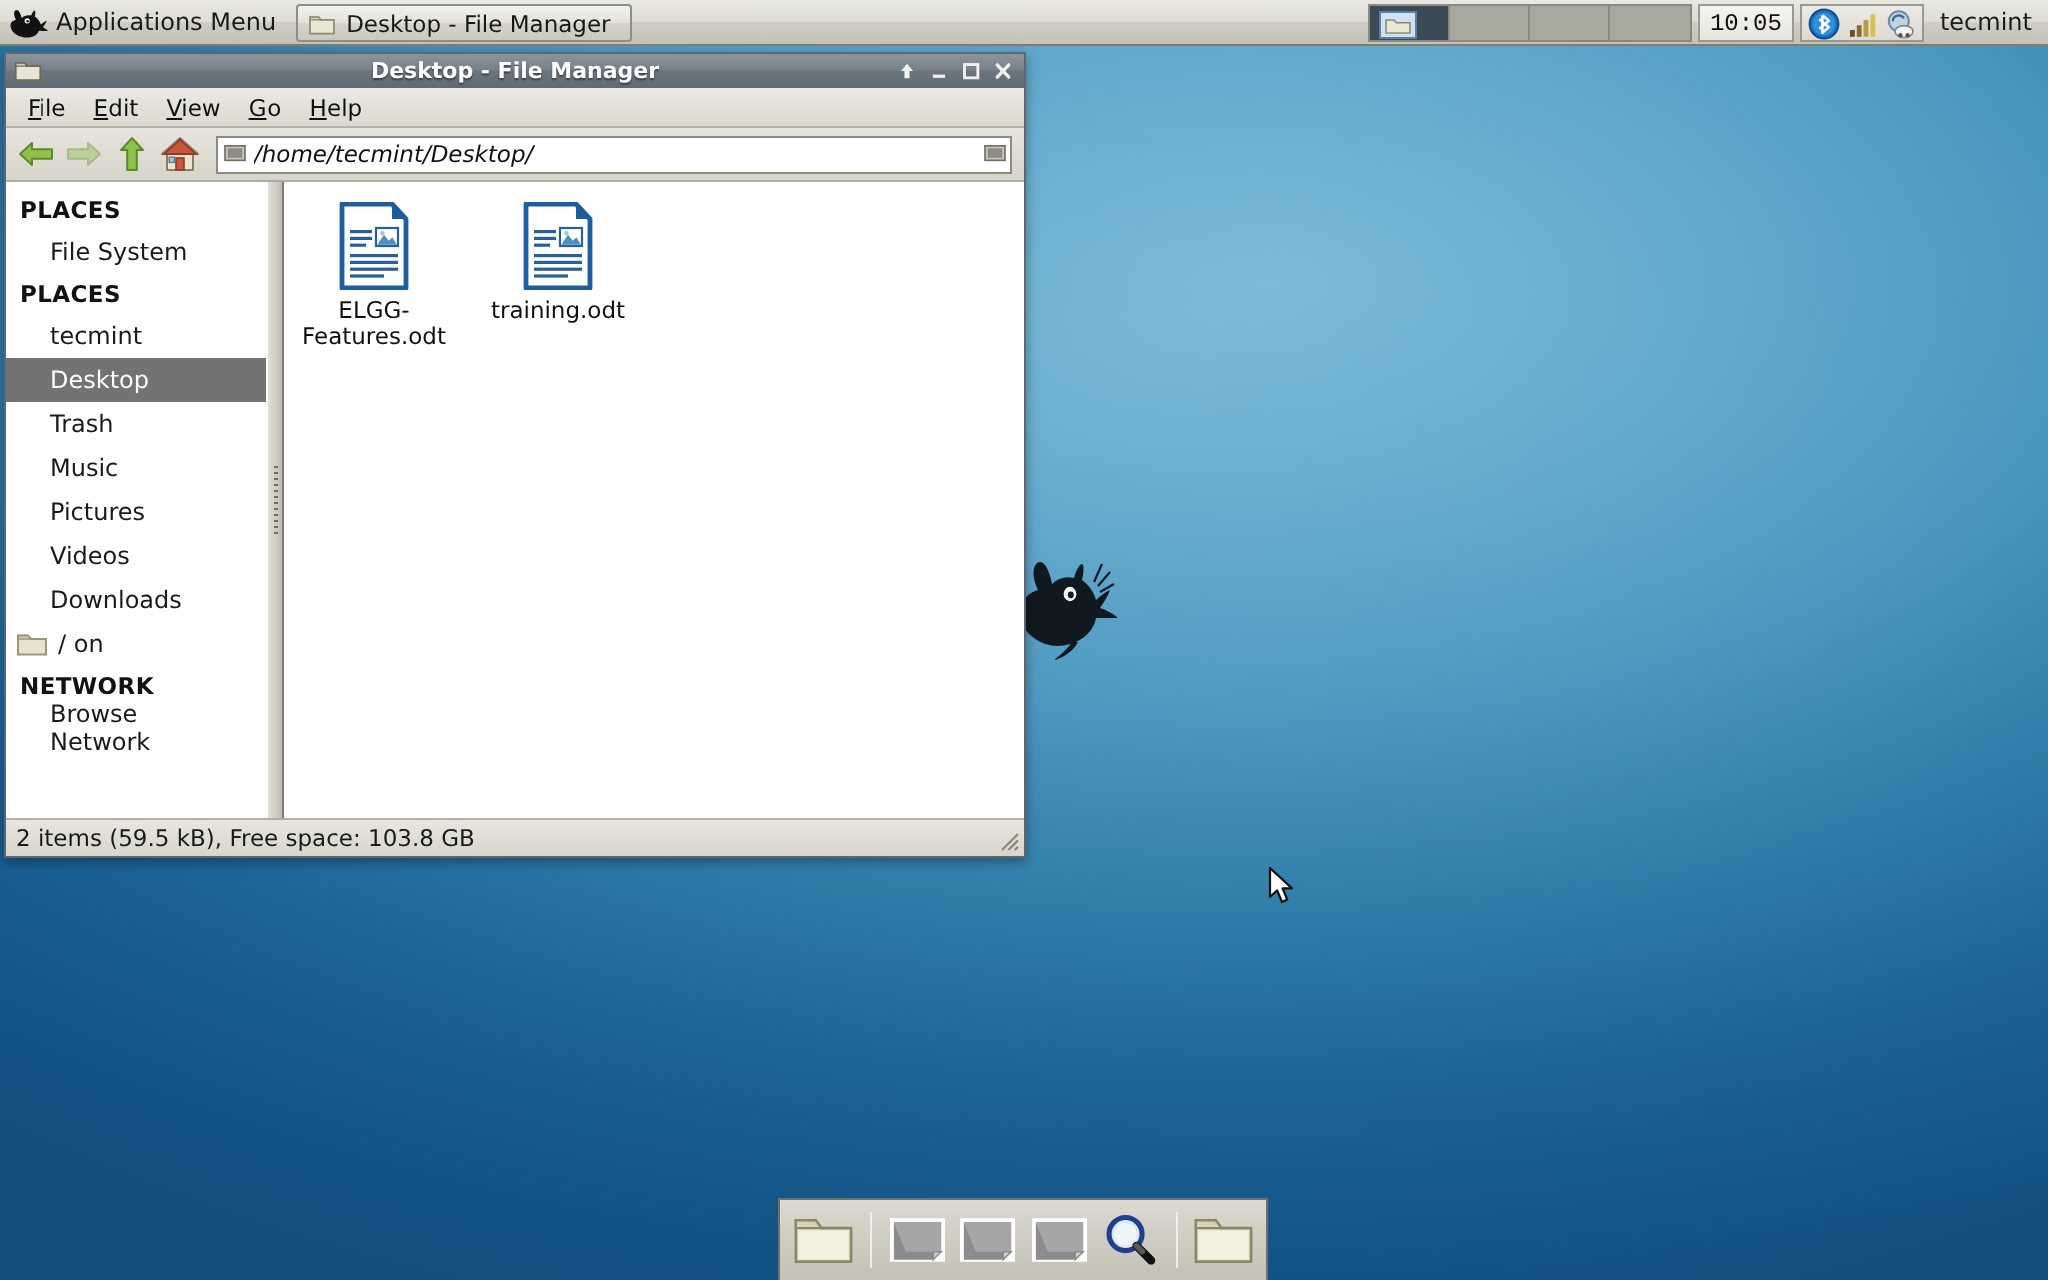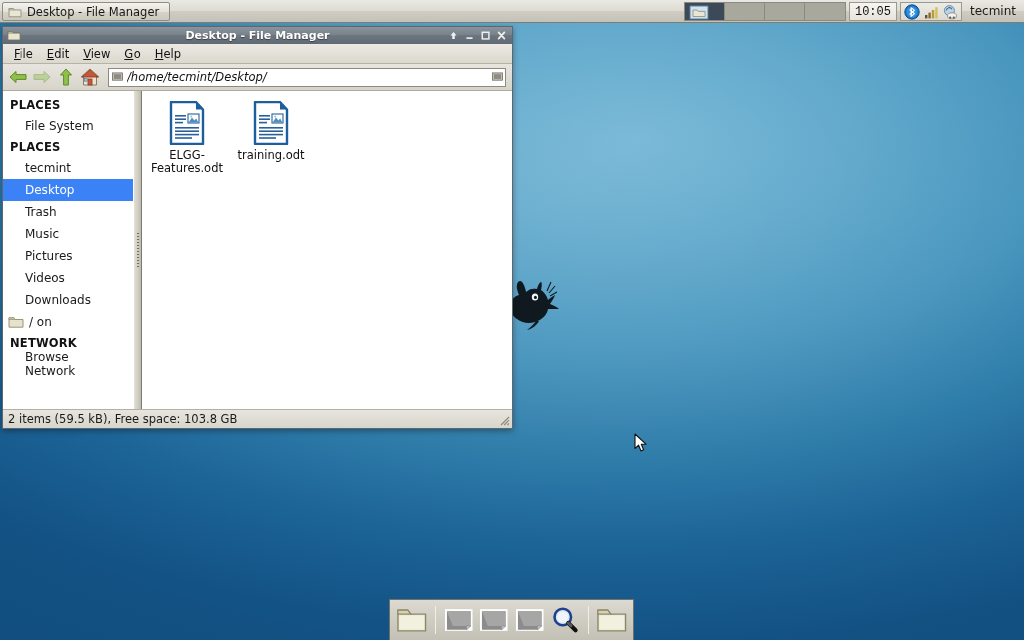--- a/index.html
+++ b/index.html
@@ -172,41 +172,41 @@
     font-weight: bold; color: #121212;
     padding: 3px 0 3px 7px; font-size: 11.5px; letter-spacing: 0.2px;
     cursor: default;
   }
   .side-item {
     display: flex; align-items: center; gap: 5px;
     padding: 2px 12px 2px 22px; height: 22px;
     color: #1a1a1a; cursor: default;
   }
   .side-item.has-icon { padding-left: 5px; }
-  .side-item.selected { background: #3b82f6; color: #ffffff; }
+  .side-item.selected { background: #737373; color: #ffffff; }
   .side-icon { width: 16px; height: 14px; flex: 0 0 16px; }
 
   #splitter {
     width: 9px; flex: 0 0 9px;
     background: linear-gradient(to right, #e2e0d7, #cfccc2 60%, #bcb9ae);
     border-left: 1px solid #ffffff;
     border-right: 1px solid #7d7b72;
     position: relative; cursor: col-resize;
   }
   #splitter .grip {
     position: absolute; left: 3px; top: 50%; transform: translateY(-50%);
     width: 2px; height: 34px;
     background-image: repeating-linear-gradient(to bottom, #6d6b63 0 1px, transparent 1px 3px);
   }
 
   #fileview {
     flex: 1; background: #ffffff;
     padding: 8px 6px;
     display: flex; flex-wrap: wrap; align-content: flex-start;
-    gap: 6px;
+    gap: 14px;
     overflow: hidden;
   }
   .file-item {
     width: 78px; padding-top: 2px;
     display: flex; flex-direction: column; align-items: center;
     cursor: default;
   }
   .file-icon { width: 40px; height: 44px; }
   .file-label {
     margin-top: 4px; text-align: center; font-size: 11.5px;
@@ -261,20 +261,32 @@
     <g stroke="#0b0e12" stroke-width="1.1" fill="none">
       <path d="M42,16 L46,7"></path>
       <path d="M44,18 L50,11"></path>
       <path d="M45,21 L52,17"></path>
     </g>
   </svg>
 </div>
 
 <div id="top-panel">
 
+  <div class="app-menu-btn">
+    <svg width="20" height="16" viewBox="0 0 20 16">
+      <path fill="#111" d="M4,7 C2.5,4 3,2 4.3,2 C5.6,2 6.4,4.2 6.8,6
+        C8.2,4.8 10,4.4 11.6,4.8 C12,3.3 12.8,2.2 13.3,2.2 C13.8,2.2 13.8,3.8 13.4,5.2
+        C15,6.2 16,7.8 16.4,9.3 C17.4,8.4 18.6,7.6 19.4,7.2 C19,8.4 18.2,9.6 17.4,10.6
+        C18.4,11 19.6,11.8 20,12.5 C18.2,12.5 16.6,12.5 15.4,12.4
+        C14.8,14.4 12.6,15.8 9.6,15.8 C5.6,15.8 2,13.6 1.4,10.6 C0.9,8.6 2,7.3 4,7 Z"></path>
+      <circle cx="9.6" cy="7.4" r="1.3" fill="#fff"></circle>
+      <circle cx="9.8" cy="7.6" r="0.6" fill="#111"></circle>
+    </svg>
+    <span>Applications Menu</span>
+  </div>
 
   <div class="task-btn">
     <svg width="14" height="12" viewBox="0 0 16 14">
       <path d="M1,3 L6,3 L7.4,4.6 L15,4.6 L15,12.6 L1,12.6 Z" fill="#e8e5d2" stroke="#8e8b76" stroke-width="1"></path>
       <path d="M1,3 L6,3 L7.4,4.6 L1,4.6 Z" fill="#d6d2b8" stroke="#8e8b76" stroke-width="0.8"></path>
     </svg>
     <span>Desktop - File Manager</span>
   </div>
 
   <div class="panel-spacer"></div>

